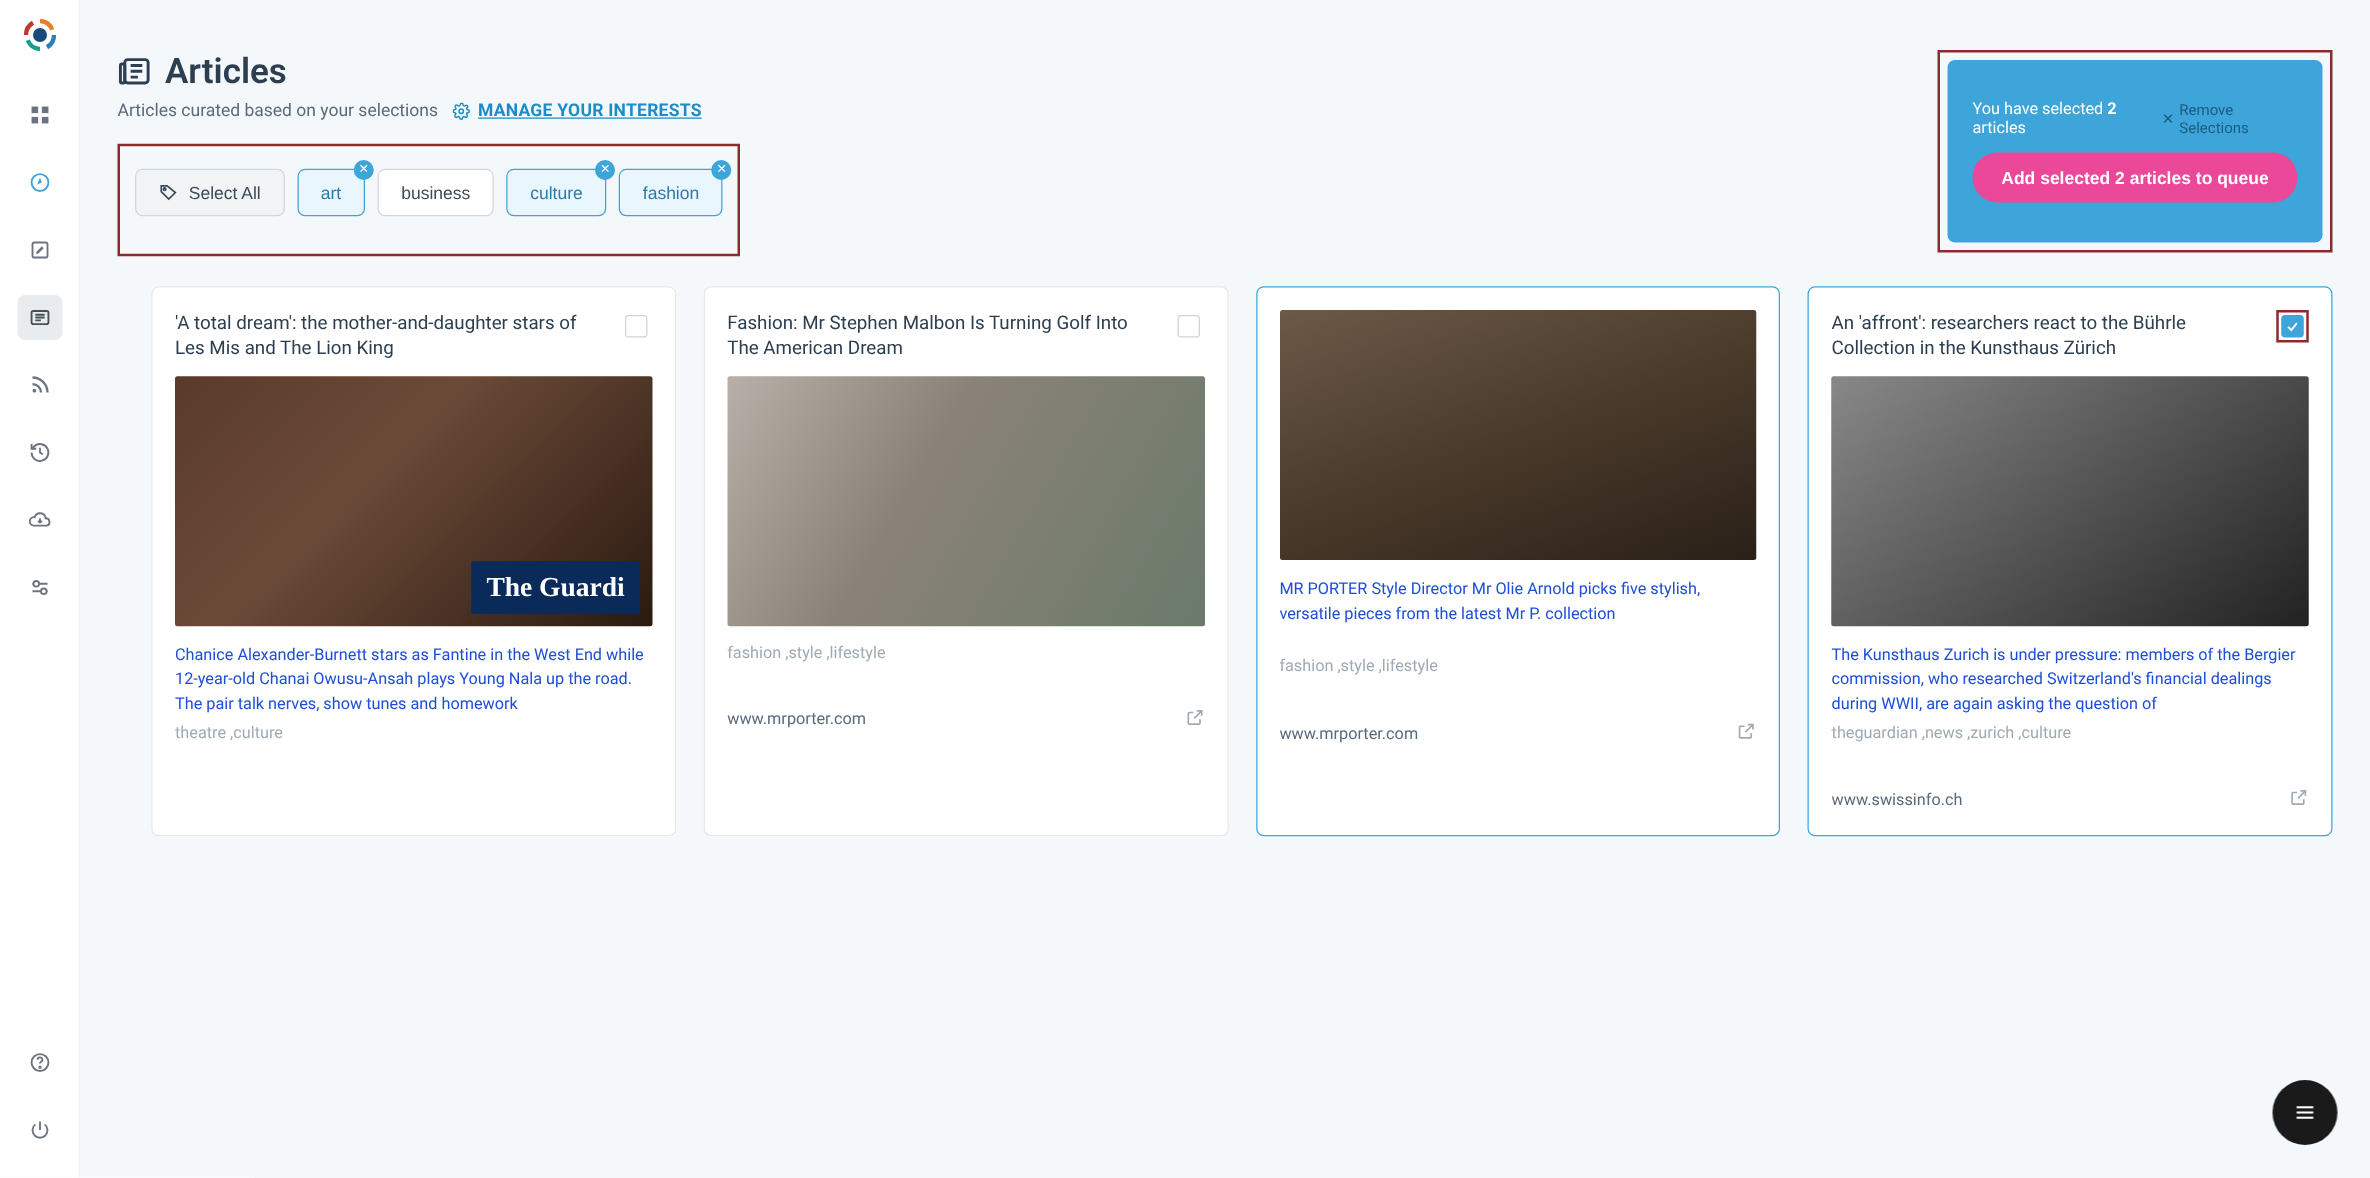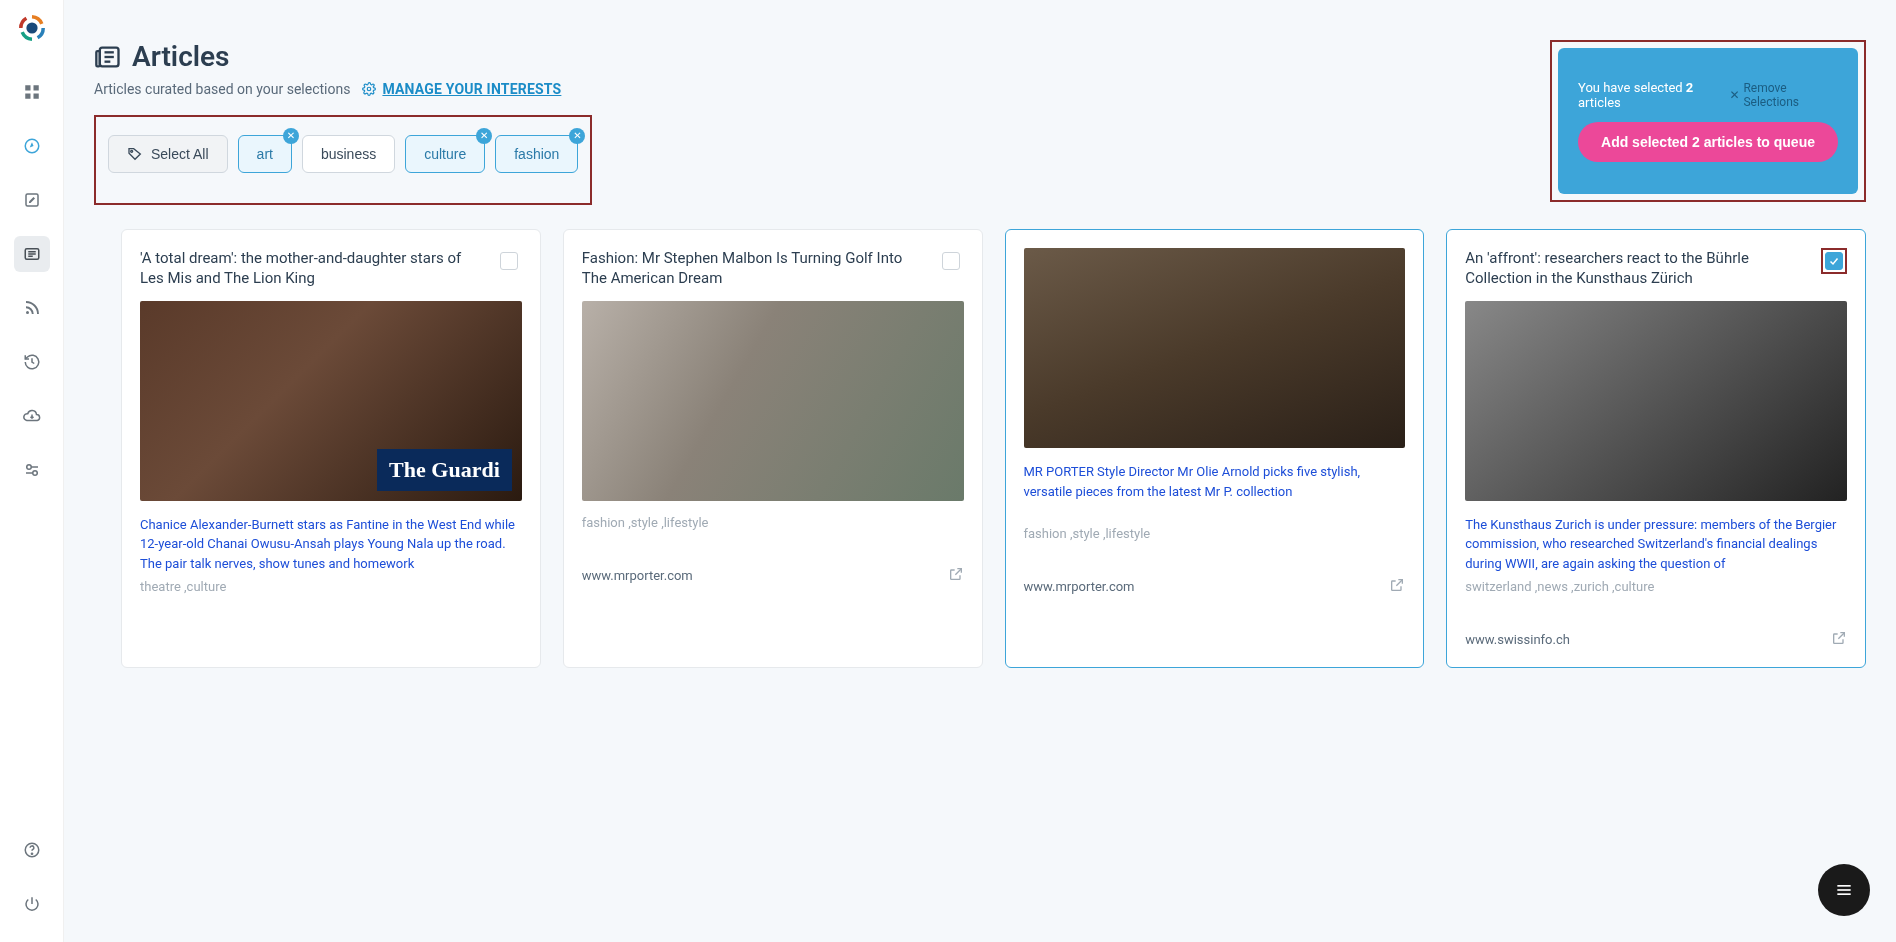--- a/index.html
+++ b/index.html
@@ -251,21 +251,21 @@
             <div class="check-wrap">
               <div class="checkbox checked">
                 <svg viewBox="0 0 24 24" fill="none" stroke="currentColor" stroke-width="3">
                   <polyline points="5 13 10 18 19 7"></polyline>
                 </svg>
               </div>
             </div>
           </div>
           <div class="card-img img4"></div>
           <div class="card-desc">The Kunsthaus Zurich is under pressure: members of the Bergier commission, who researched Switzerland's financial dealings during WWII, are again asking the question of</div>
-          <div class="card-tags">switzerland ,news ,zurich ,culture</div>
+          <div class="card-tags">theguardian ,news ,zurich ,culture</div>
           <div class="card-foot">
             <span>www.swissinfo.ch</span>
             <span class="ext-icon"><svg width="16" height="16" viewBox="0 0 24 24" fill="none" stroke="currentColor" stroke-width="2">
                 <path d="M14 4h6v6"></path>
                 <path d="M20 4l-9 9"></path>
                 <path d="M18 14v5a1 1 0 0 1-1 1H5a1 1 0 0 1-1-1V7a1 1 0 0 1 1-1h5"></path>
               </svg></span>
           </div>
         </div>
       </div>

